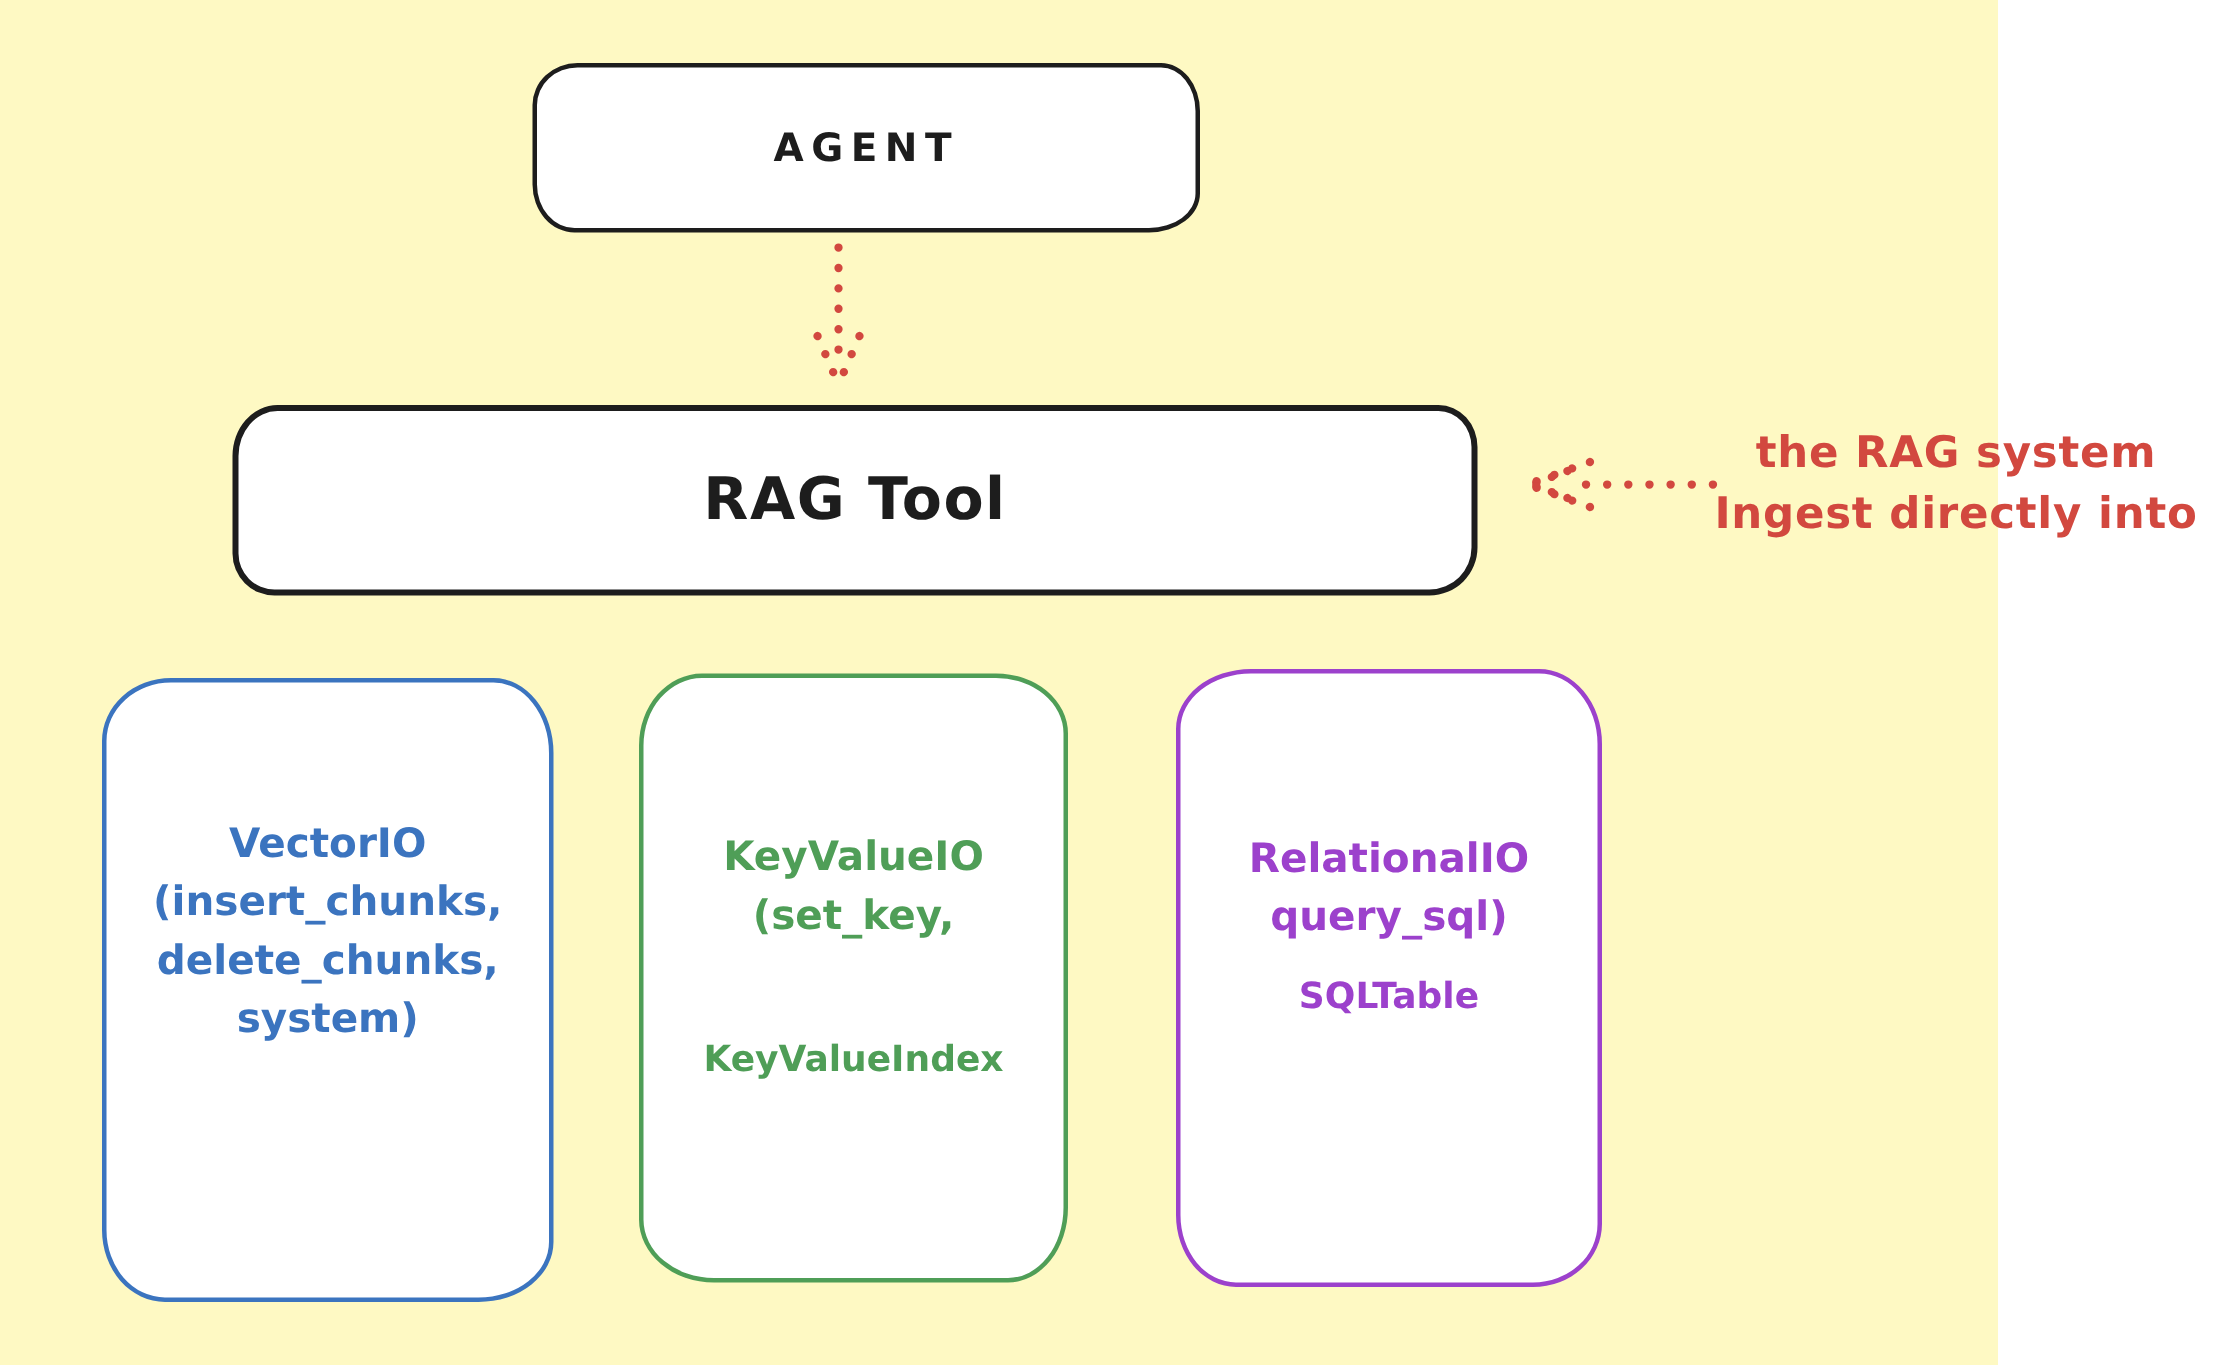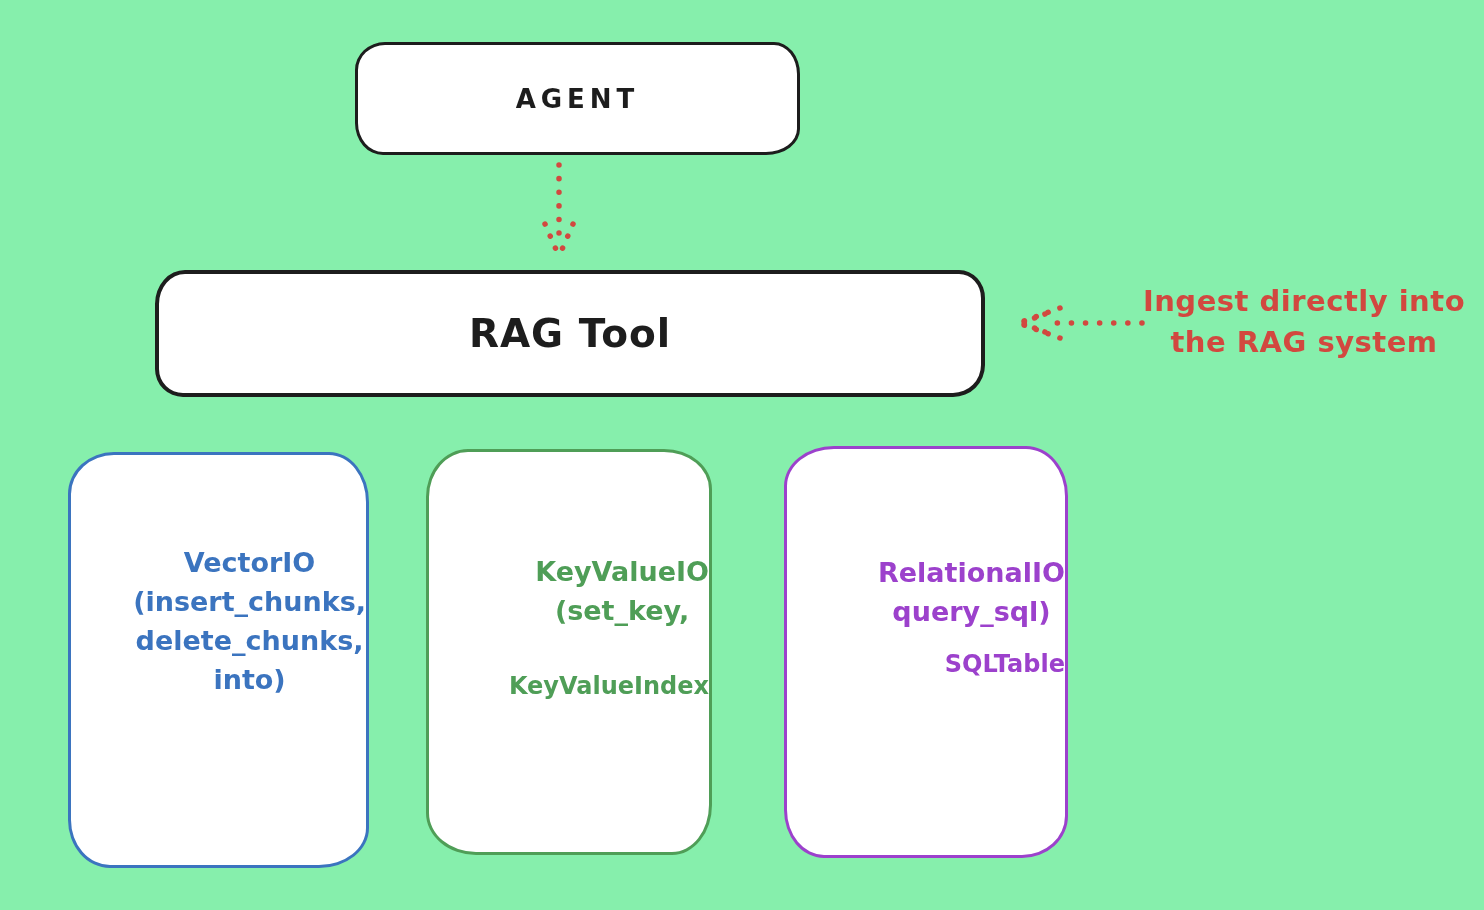--- a/index.html
+++ b/index.html
@@ -6,21 +6,21 @@
     --ink: #1d1d1d;
     --red: #d2483f;
     --blue: #3b74bf;
     --green: #4f9e57;
     --purple: #9c41cc;
   }
   * { margin: 0; padding: 0; box-sizing: border-box; }
   html, body { width: 1484px; height: 910px; background: #ffffff; overflow: hidden; }
   body { font-family: "DejaVu Sans", "Liberation Sans", sans-serif; }
 
-  .canvas { position: relative; width: 1484px; height: 910px; background: #86efac; text-decoration: underline; }
+  .canvas { position: relative; width: 1332px; height: 910px; background: #fef9c3; text-decoration: underline; }
 
   
   .sketch-box {
     position: absolute;
     background: #ffffff;
     display: flex;
     align-items: center;
     justify-content: center;
   }
 
@@ -64,41 +64,42 @@
     stroke-width: 5.5;
     stroke-linecap: round;
   }
 
   
   .backend {
     position: absolute;
     background: #ffffff;
     display: flex;
     flex-direction: column;
-    align-items: flex-end;
+    align-items: center;
     text-align: center;
     font-weight: 700;
   }
   .backend .lines { line-height: 39px; font-size: 27px; }
   .backend .index-label { font-size: 24px; }
 
   .backend-blue {
     left: 68px; top: 452px; width: 301px; height: 416px;
     border: 3.5px solid var(--blue);
     border-radius: 46px 40px 50px 42px / 42px 50px 40px 48px;
     color: var(--blue);
   }
   .backend-blue .lines { margin-top: 88px; }
   .backend-blue .index-label { margin-top: 43px; }
 
   .backend-green {
     left: 426px; top: 449px; width: 286px; height: 406px;
     border: 3.5px solid var(--green);
     border-radius: 42px 48px 40px 50px / 48px 40px 50px 42px;
     color: var(--green);
+    gap: 20px;
   }
   .backend-green .lines { margin-top: 100px; }
   .backend-green .index-label { margin-top: 42px; }
 
   .backend-purple {
     left: 784px; top: 446px; width: 284px; height: 412px;
     border: 3.5px solid var(--purple);
     border-radius: 50px 42px 46px 40px / 40px 50px 42px 48px;
     color: var(--purple);
     gap: 19px;
@@ -127,30 +128,30 @@
 
   <svg class="arrow-svg arrow-h" width="136" height="44" viewBox="0 0 136 44">
     <path class="dotted" d="M130 21 L38 21" stroke-dasharray="0.1 14"></path>
     <path class="dotted" d="M48 6 L9 20" stroke-dasharray="0.1 12.5"></path>
     <path class="dotted" d="M48 36 L9 22" stroke-dasharray="0.1 12.5"></path>
     <path class="dotted" d="M33 12 L12 20" stroke-dasharray="0.1 11"></path>
     <path class="dotted" d="M33 30 L12 22" stroke-dasharray="0.1 11"></path>
   </svg>
 
   <div class="annotation">
+    <div>the RAG system</div>
     <div>Ingest directly into</div>
-    <div>the RAG system</div>
   </div>
 
   <div class="backend backend-blue">
     <div class="lines">
       <div>VectorIO</div>
       <div>(insert_chunks,</div>
       <div>delete_chunks,</div>
-      <div>into)</div>
+      <div>system)</div>
     </div>
   </div>
 
   <div class="backend backend-green">
     <div class="lines">
       <div>KeyValueIO</div>
       <div>(set_key,</div>
     </div>
     <div class="index-label">KeyValueIndex</div>
   </div>

